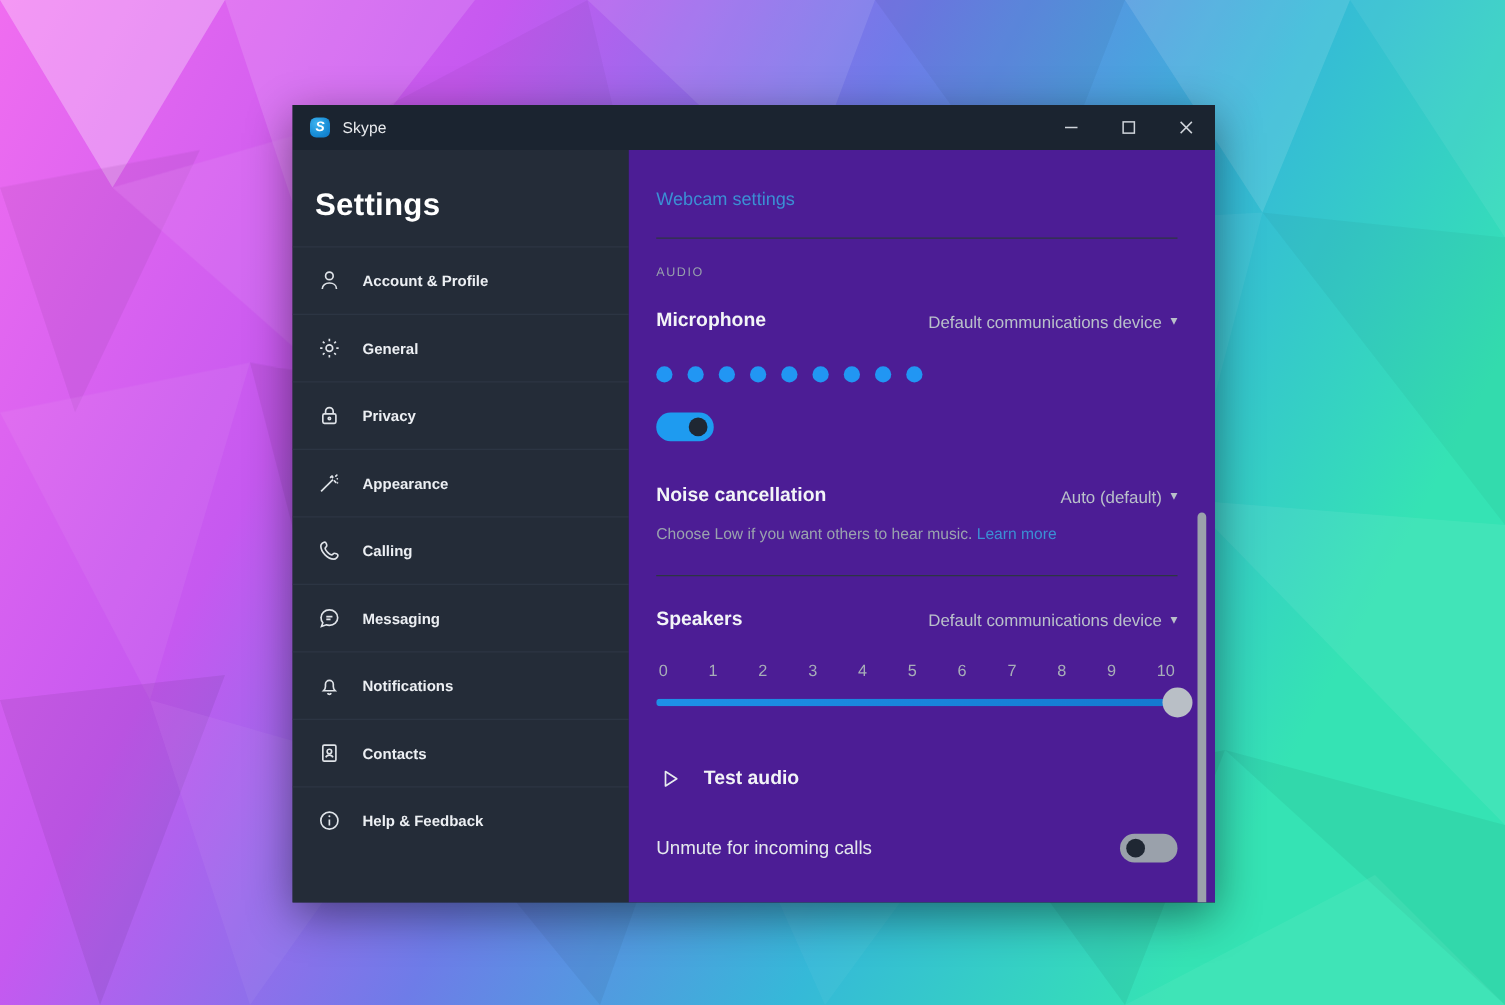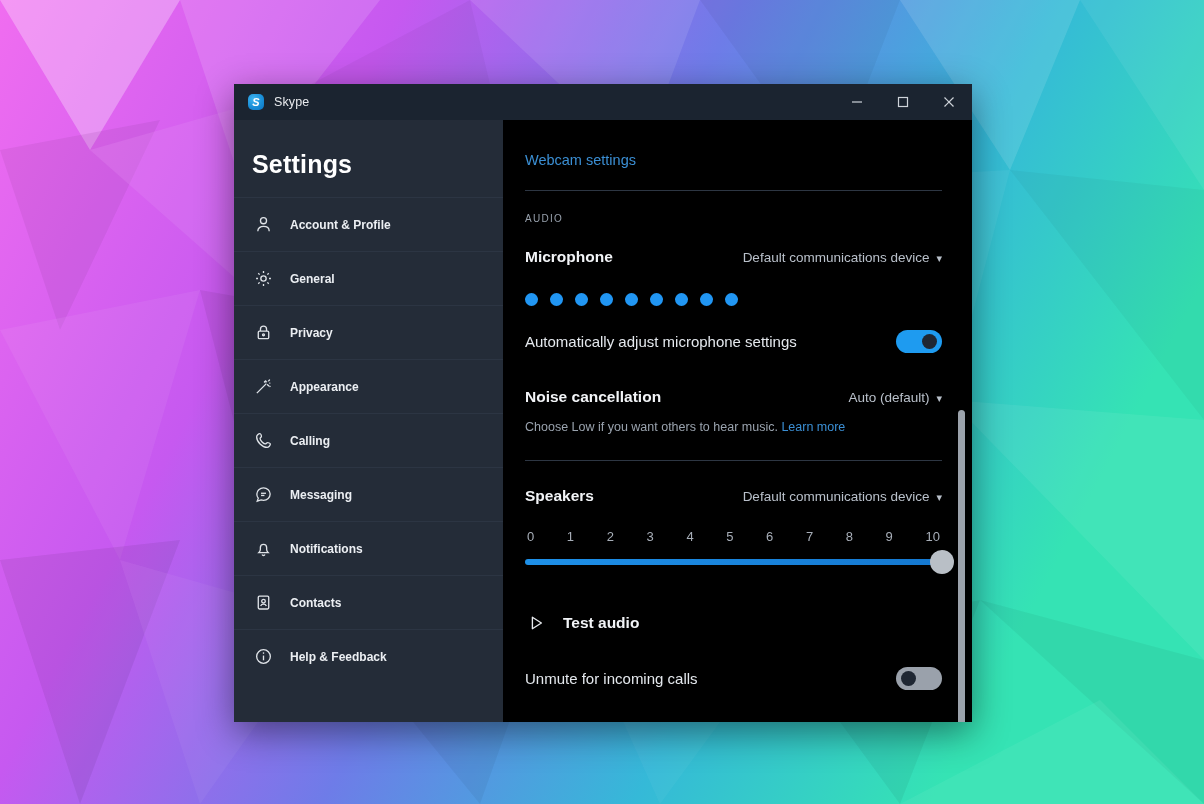--- a/index.html
+++ b/index.html
@@ -109,21 +109,21 @@
     margin-right: 16px;
     display: flex; align-items: center; justify-content: center;
     flex: 0 0 22px;
     color: #dfe3e8;
   }
   .nav-icon svg { display: block; }
 
   
   #content {
     flex: 1;
-    background: #000000;
+    background: #4c1d95;
     position: relative;
     overflow: hidden;
     padding: 0 0 0 0;
   }
   #content-inner { padding: 0 30px 0 22px; }
 
   .webcam-link {
     color: #3b8fd4;
     font-size: 14.5px;
     padding: 32px 0 22px 0;
@@ -144,21 +144,21 @@
     align-items: center;
     justify-content: space-between;
     min-height: 34px;
   }
   .row-title-strong { color: #f2f4f7; font-size: 15.5px; font-weight: bold; }
   .row-title { color: #e4e8ed; font-size: 15px; }
   .row-value {
     color: #b9c0ca;
     font-size: 13.5px;
     display: flex;
-    align-items: flex-end;
+    align-items: flex-start;
     gap: 7px;
     cursor: pointer;
   }
   .chev { font-size: 11px; color: #b9c0ca; }
 
   
   #mic-level { display: flex; gap: 12px; padding: 19px 0 14px 0; }
   .mic-dot {
     width: 13px; height: 13px;
     border-radius: 50%;
@@ -453,21 +453,20 @@
             <span class="mic-dot" style="background: rgb(33, 150, 243);"></span>
             <span class="mic-dot" style="background: rgb(33, 150, 243);"></span>
             <span class="mic-dot" style="background: rgb(33, 150, 243);"></span>
             <span class="mic-dot" style="background: rgb(33, 150, 243);"></span>
             <span class="mic-dot" style="background: rgb(33, 150, 243);"></span>
             <span class="mic-dot" style="background: rgb(33, 150, 243);"></span>
           </div>
 
           
           <div class="row" style="min-height:42px">
-            <span class="row-title">Automatically adjust microphone settings</span>
             <span class="toggle on">
               <span class="knob"></span>
             </span>
           </div>
 
           <div class="spacer-18"></div>
 
           
           <div class="row">
             <span class="row-title-strong">Noise cancellation</span>

